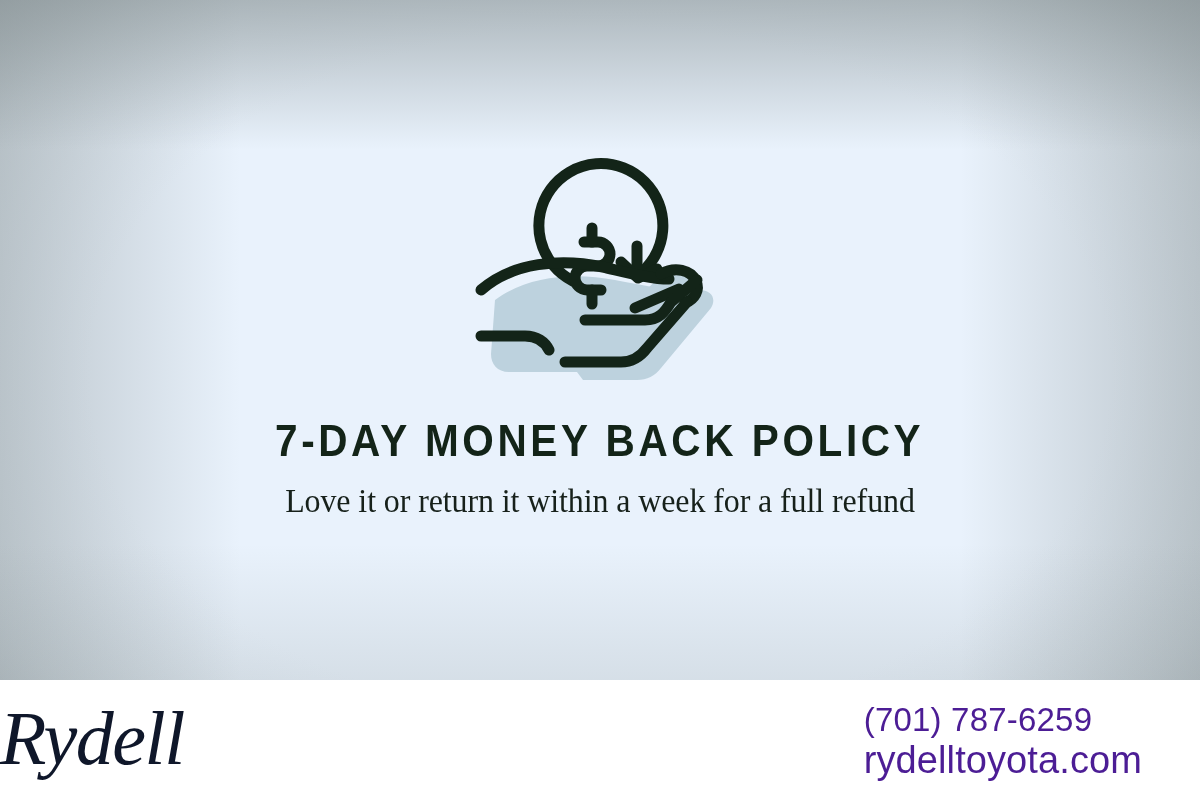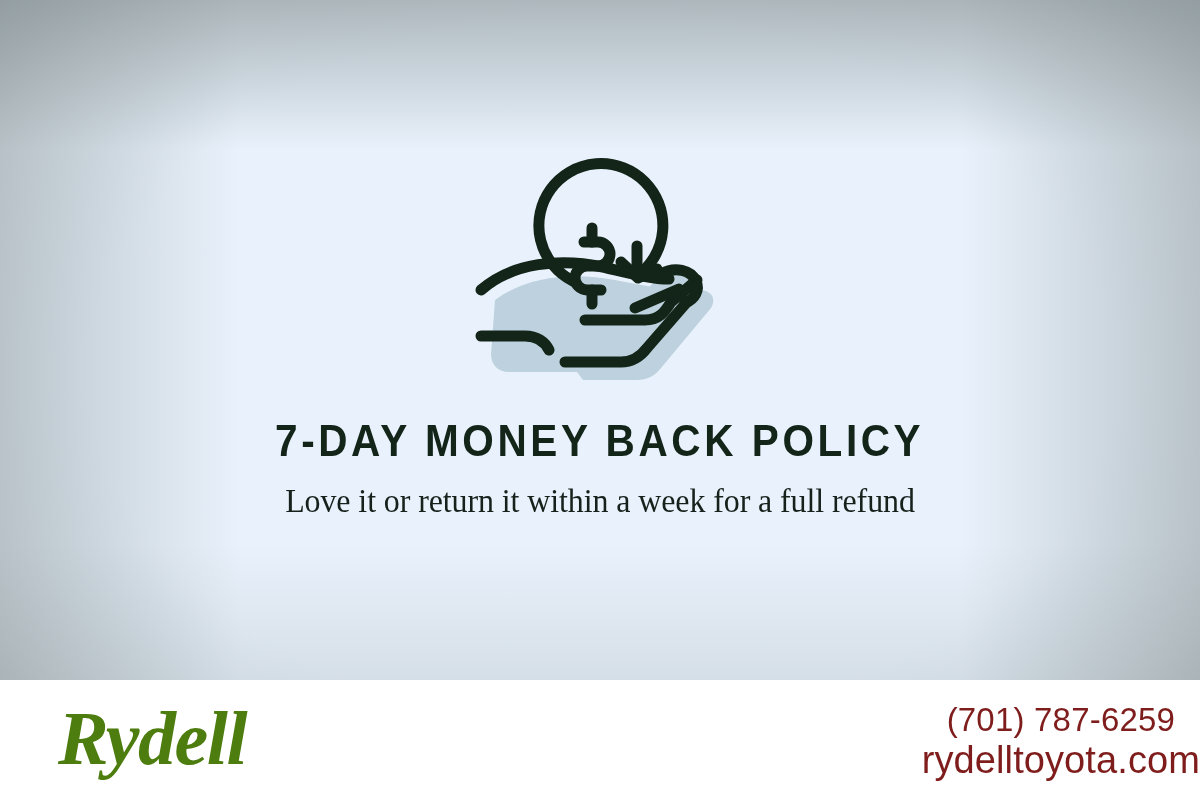--- a/index.html
+++ b/index.html
@@ -118,35 +118,35 @@
     left:0; top:680px;
     width:1200px;
     height:120px;
     background:#ffffff;
     display:flex;
     align-items:center;
     justify-content:space-between;
   }
 
   #brand {
-    margin-left:58px;
-    color:#4d7c0f;
+    color:#0f172a;
     font-family:"Liberation Serif", serif;
     font-style:italic;
-    font-weight:bold;
+    font-weight:normal;
     font-size:76px;
     line-height:80px;
     letter-spacing:-1.5px;
     white-space:nowrap;
     transform:translateY(-2px);
   }
 
   #contact {
-    text-align:center;
-    color:#7f1d1d;
+    margin-right:58px;
+    text-align:left;
+    color:#4c1d95;
     font-family:"Liberation Sans", sans-serif;
   }
   #phone {
     font-size:33px;
     line-height:40px;
     letter-spacing:0.2px;
     white-space:nowrap;
   }
   #website {
     font-size:38px;

